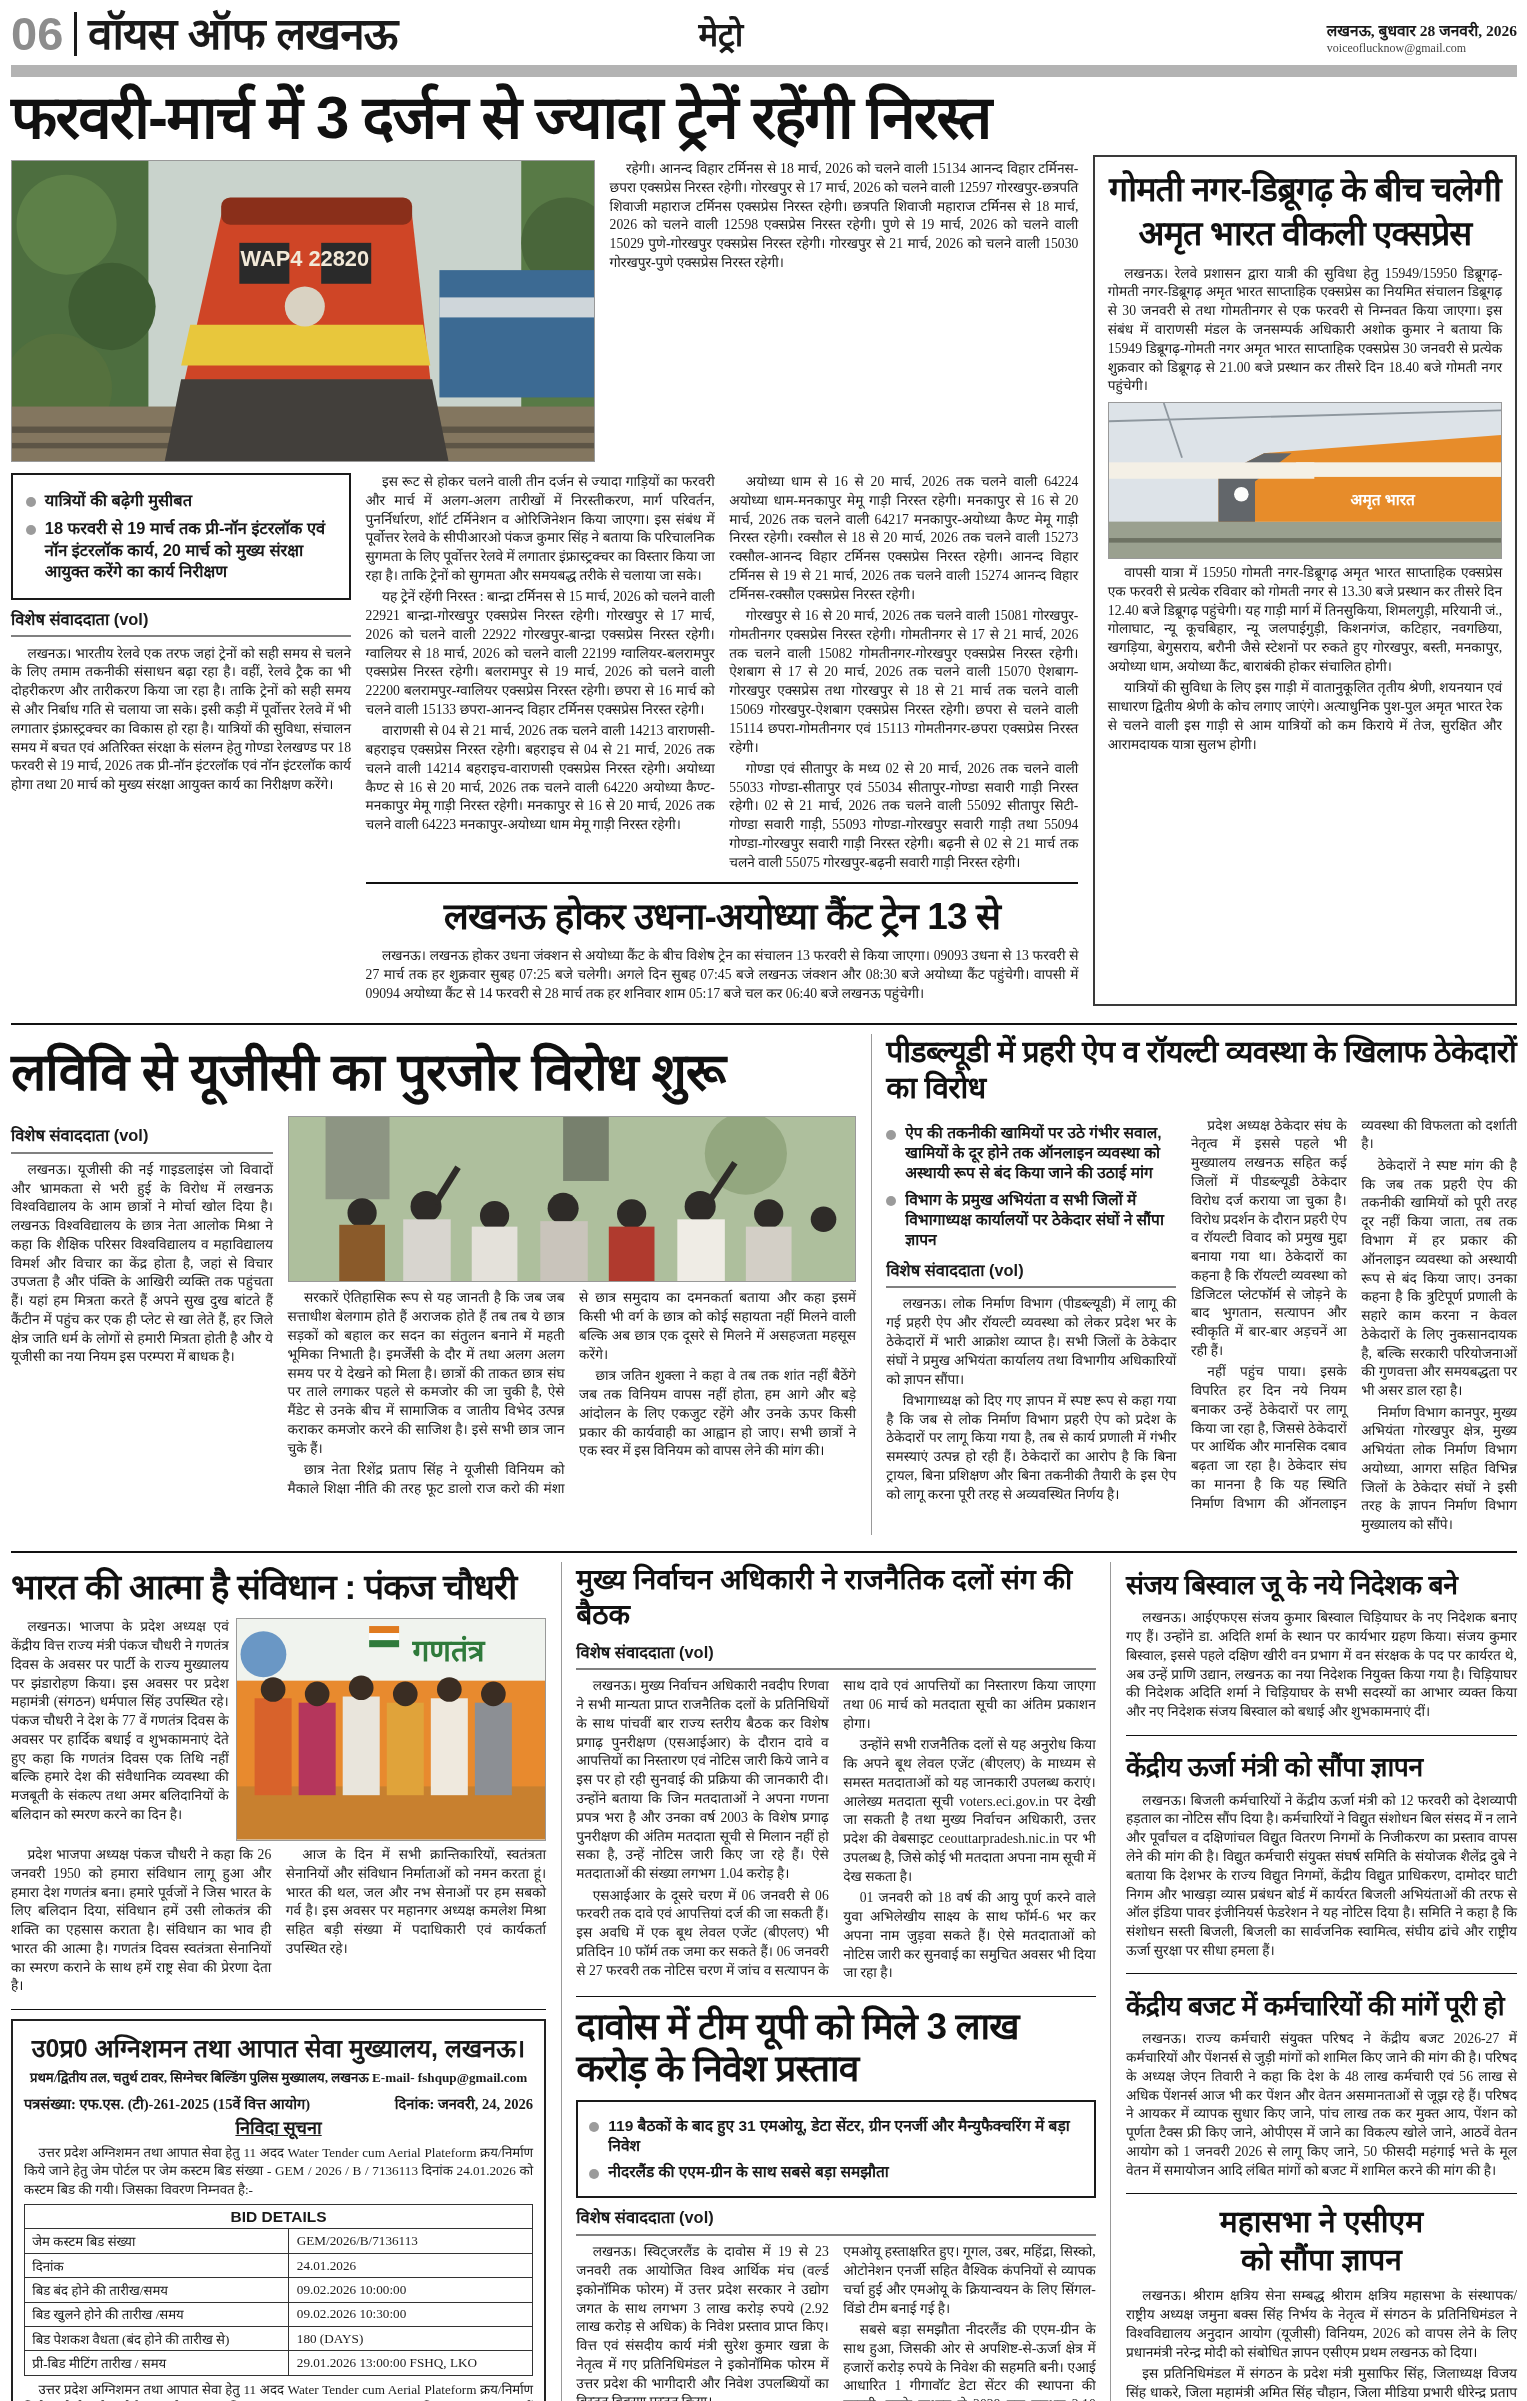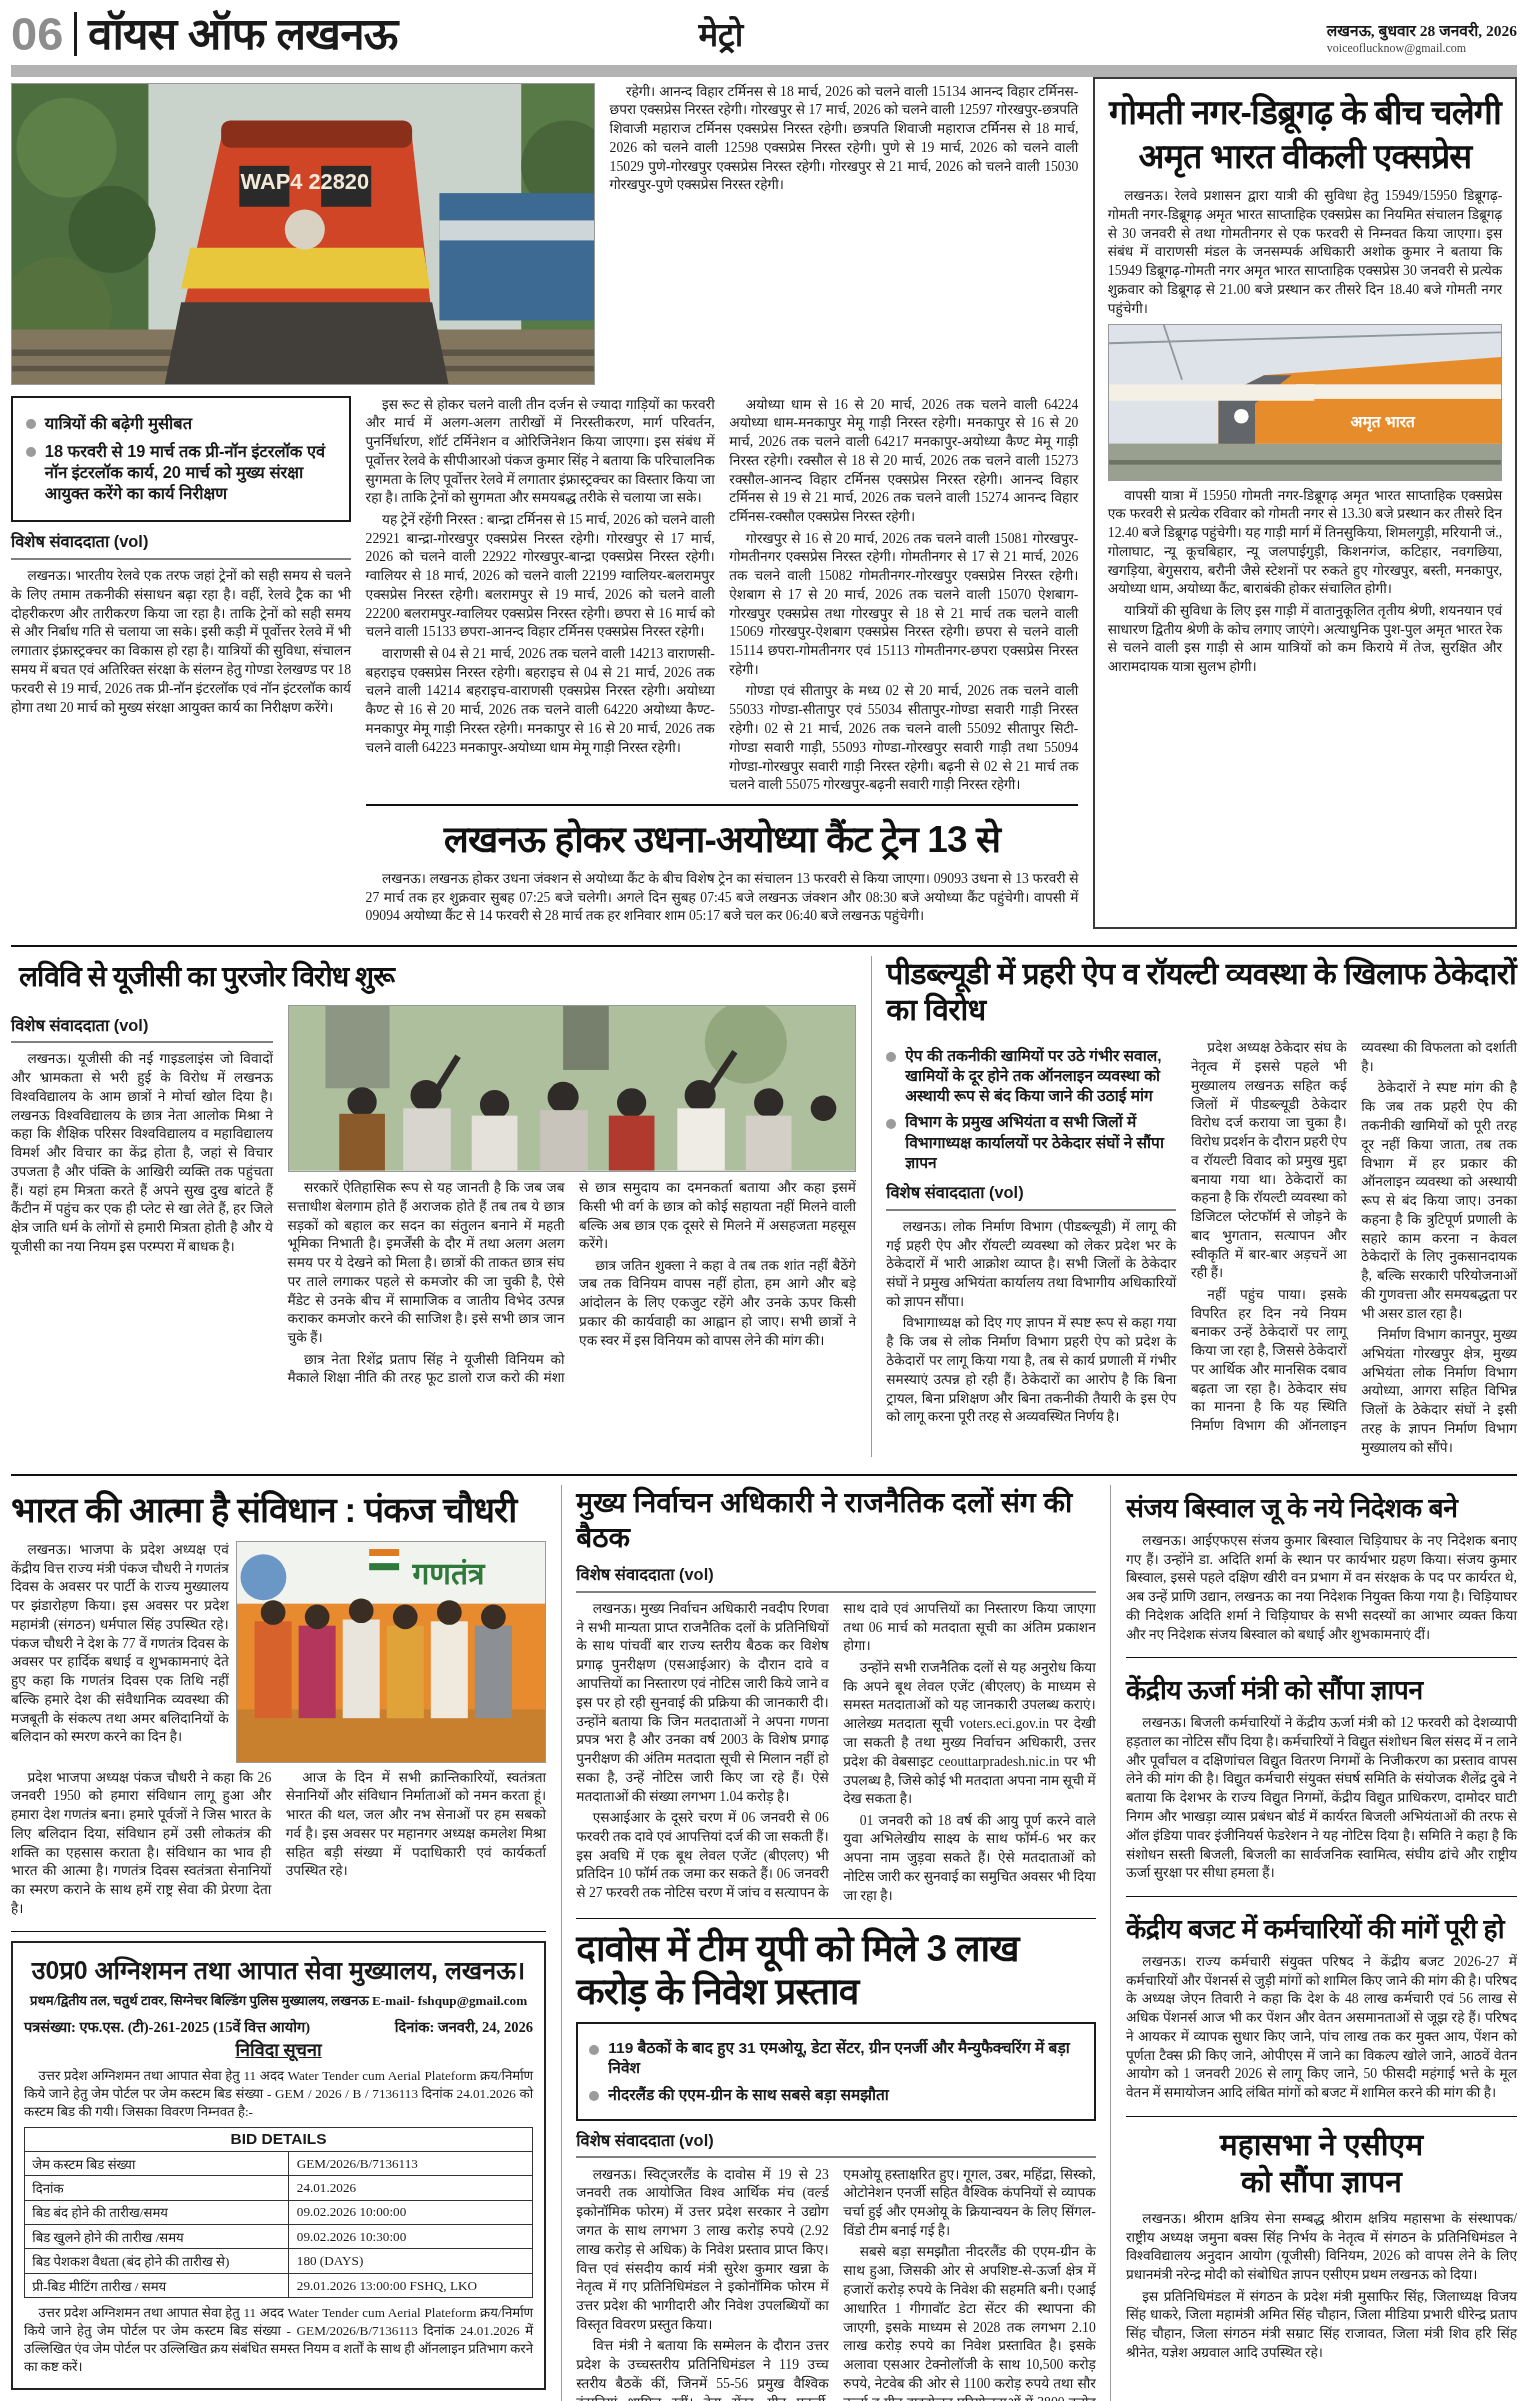--- a/index.html
+++ b/index.html
@@ -44,21 +44,21 @@
   .amrit-box { border:2.7px solid #3a3a3a; padding:9px 12.8px; }
   .amrit-box h2 { text-align:center; font-size:34px; line-height:1.3; margin:1.8px 0 9px; letter-spacing:-0.9px; }
   .amrit-photo-wrap { margin:5.5px 0;text-align:right; }
 
   
   .band2 { border-top:2.7px solid #111; margin-top:16.4px; padding-top:9px;
            display:grid; grid-template-columns:1.33fr 1fr; }
   .b2cell { padding:0 14.6px; }
   .b2cell:first-child { padding-left:0; }
   .b2cell + .b2cell { border-left:0.9px solid #999; padding-right:0; }
-  .ugc-h { font-size:28px; margin:0 8px 11px; letter-spacing:-0.9px; }
+  .ugc-h { font-size:52px; margin:0 0 11px; letter-spacing:-0.9px; }
   .pwd-h { font-size:30px; margin:0 0 11px; line-height:1.2; letter-spacing:-0.5px; }
   .ugc-flex, .pwd-flex { display:flex; gap:14.6px; }
   .ugc-colA { flex:0 0 31%; }
   .ugc-colB { flex:1; }
   .pwd-colA { flex:0 0 46%; }
   .pwd-colB { flex:1; }
 
   
   .bottom-grid { border-top:2.7px solid #111; margin-top:16.4px; padding-top:9px;
                  display:grid; grid-template-columns:36.5% 36.5% 27%; }
@@ -100,20 +100,21 @@
       <span class="masthead">वॉयस ऑफ लखनऊ</span>
     </div>
     <div class="section-name">मेट्रो</div>
     <div class="head-right">
       <div class="dateline">लखनऊ, बुधवार 28 जनवरी, 2026</div>
       <div class="email">voiceoflucknow@gmail.com</div>
     </div>
   </div>
   <div class="header-rule"></div>
 
+  <h1 class="main-headline">फरवरी-मार्च में 3 दर्जन से ज्यादा ट्रेनें रहेंगी निरस्त</h1>
 
   <div class="main-grid">
     <div class="main-left">
       <div class="row1">
         <div class="train-photo-wrap">
           <svg class="photo" viewBox="0 0 640 330" preserveAspectRatio="none">
             <rect width="640" height="330" fill="#c9d3cc"></rect>
             <rect x="0" y="0" width="150" height="330" fill="#4d6e3f"></rect>
             <circle cx="60" cy="70" r="55" fill="#5d8048"></circle>
             <circle cx="110" cy="160" r="48" fill="#3f5d33"></circle>

